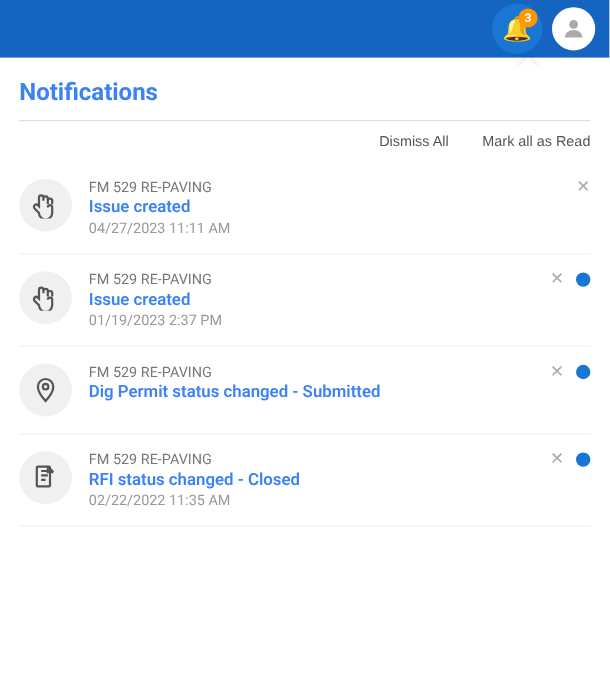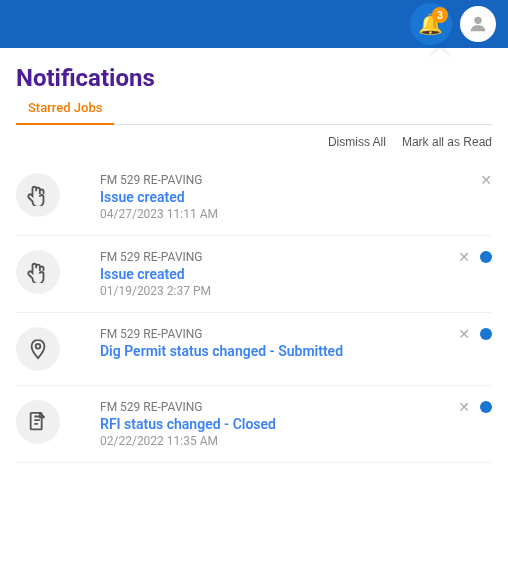--- a/index.html
+++ b/index.html
@@ -65,24 +65,24 @@
       display: flex;
       align-items: center;
       justify-content: center;
     }
 
     .notifications-panel {
       padding: 16px 16px 0 16px;
     }
 
     .panel-title {
-      font-size: 24px;
+      font-size: 20px;
       font-weight: 700;
-      color: #4c1d95;
-      margin-bottom: 0;
+      color: #3b82f6;
+      margin-bottom: 12px;
     }
 
     .tabs {
       display: flex;
       border-bottom: 1px solid #e0e0e0;
       margin-bottom: 0;
     }
 
     .tab {
       padding: 8px 12px;
@@ -95,21 +95,21 @@
 
     .tab.active {
       color: #f57c00;
       border-bottom: 2px solid #f57c00;
       font-weight: 500;
     }
 
     .actions-row {
       display: flex;
       justify-content: flex-end;
-      gap: 16px;
+      gap: 28px;
       padding: 10px 0 6px 0;
     }
 
     .action-btn {
       font-size: 12px;
       color: #555;
       cursor: pointer;
       background: none;
       border: none;
       padding: 0;
@@ -140,21 +140,20 @@
     }
 
     .notif-icon svg {
       width: 22px;
       height: 22px;
       color: #555;
     }
 
     .notif-content {
       flex: 1;
-      margin-left: 26px;
     }
 
     .notif-project {
       font-size: 12px;
       color: #777;
       margin-bottom: 2px;
     }
 
     .notif-title {
       font-size: 14px;
@@ -218,21 +217,20 @@
     </svg>
   </div>
 </div>
 
 <div class="arrow-up"></div>
 
 <div class="notifications-panel">
   <h2 class="panel-title">Notifications</h2>
 
   <div class="tabs">
-    <div class="tab active">Starred Jobs</div>
   </div>
 
   <div class="actions-row">
     <button class="action-btn">Dismiss All</button>
     <button class="action-btn">Mark all as Read</button>
   </div>
 
   <div class="notification-list">
 
     <div class="notification-item">

